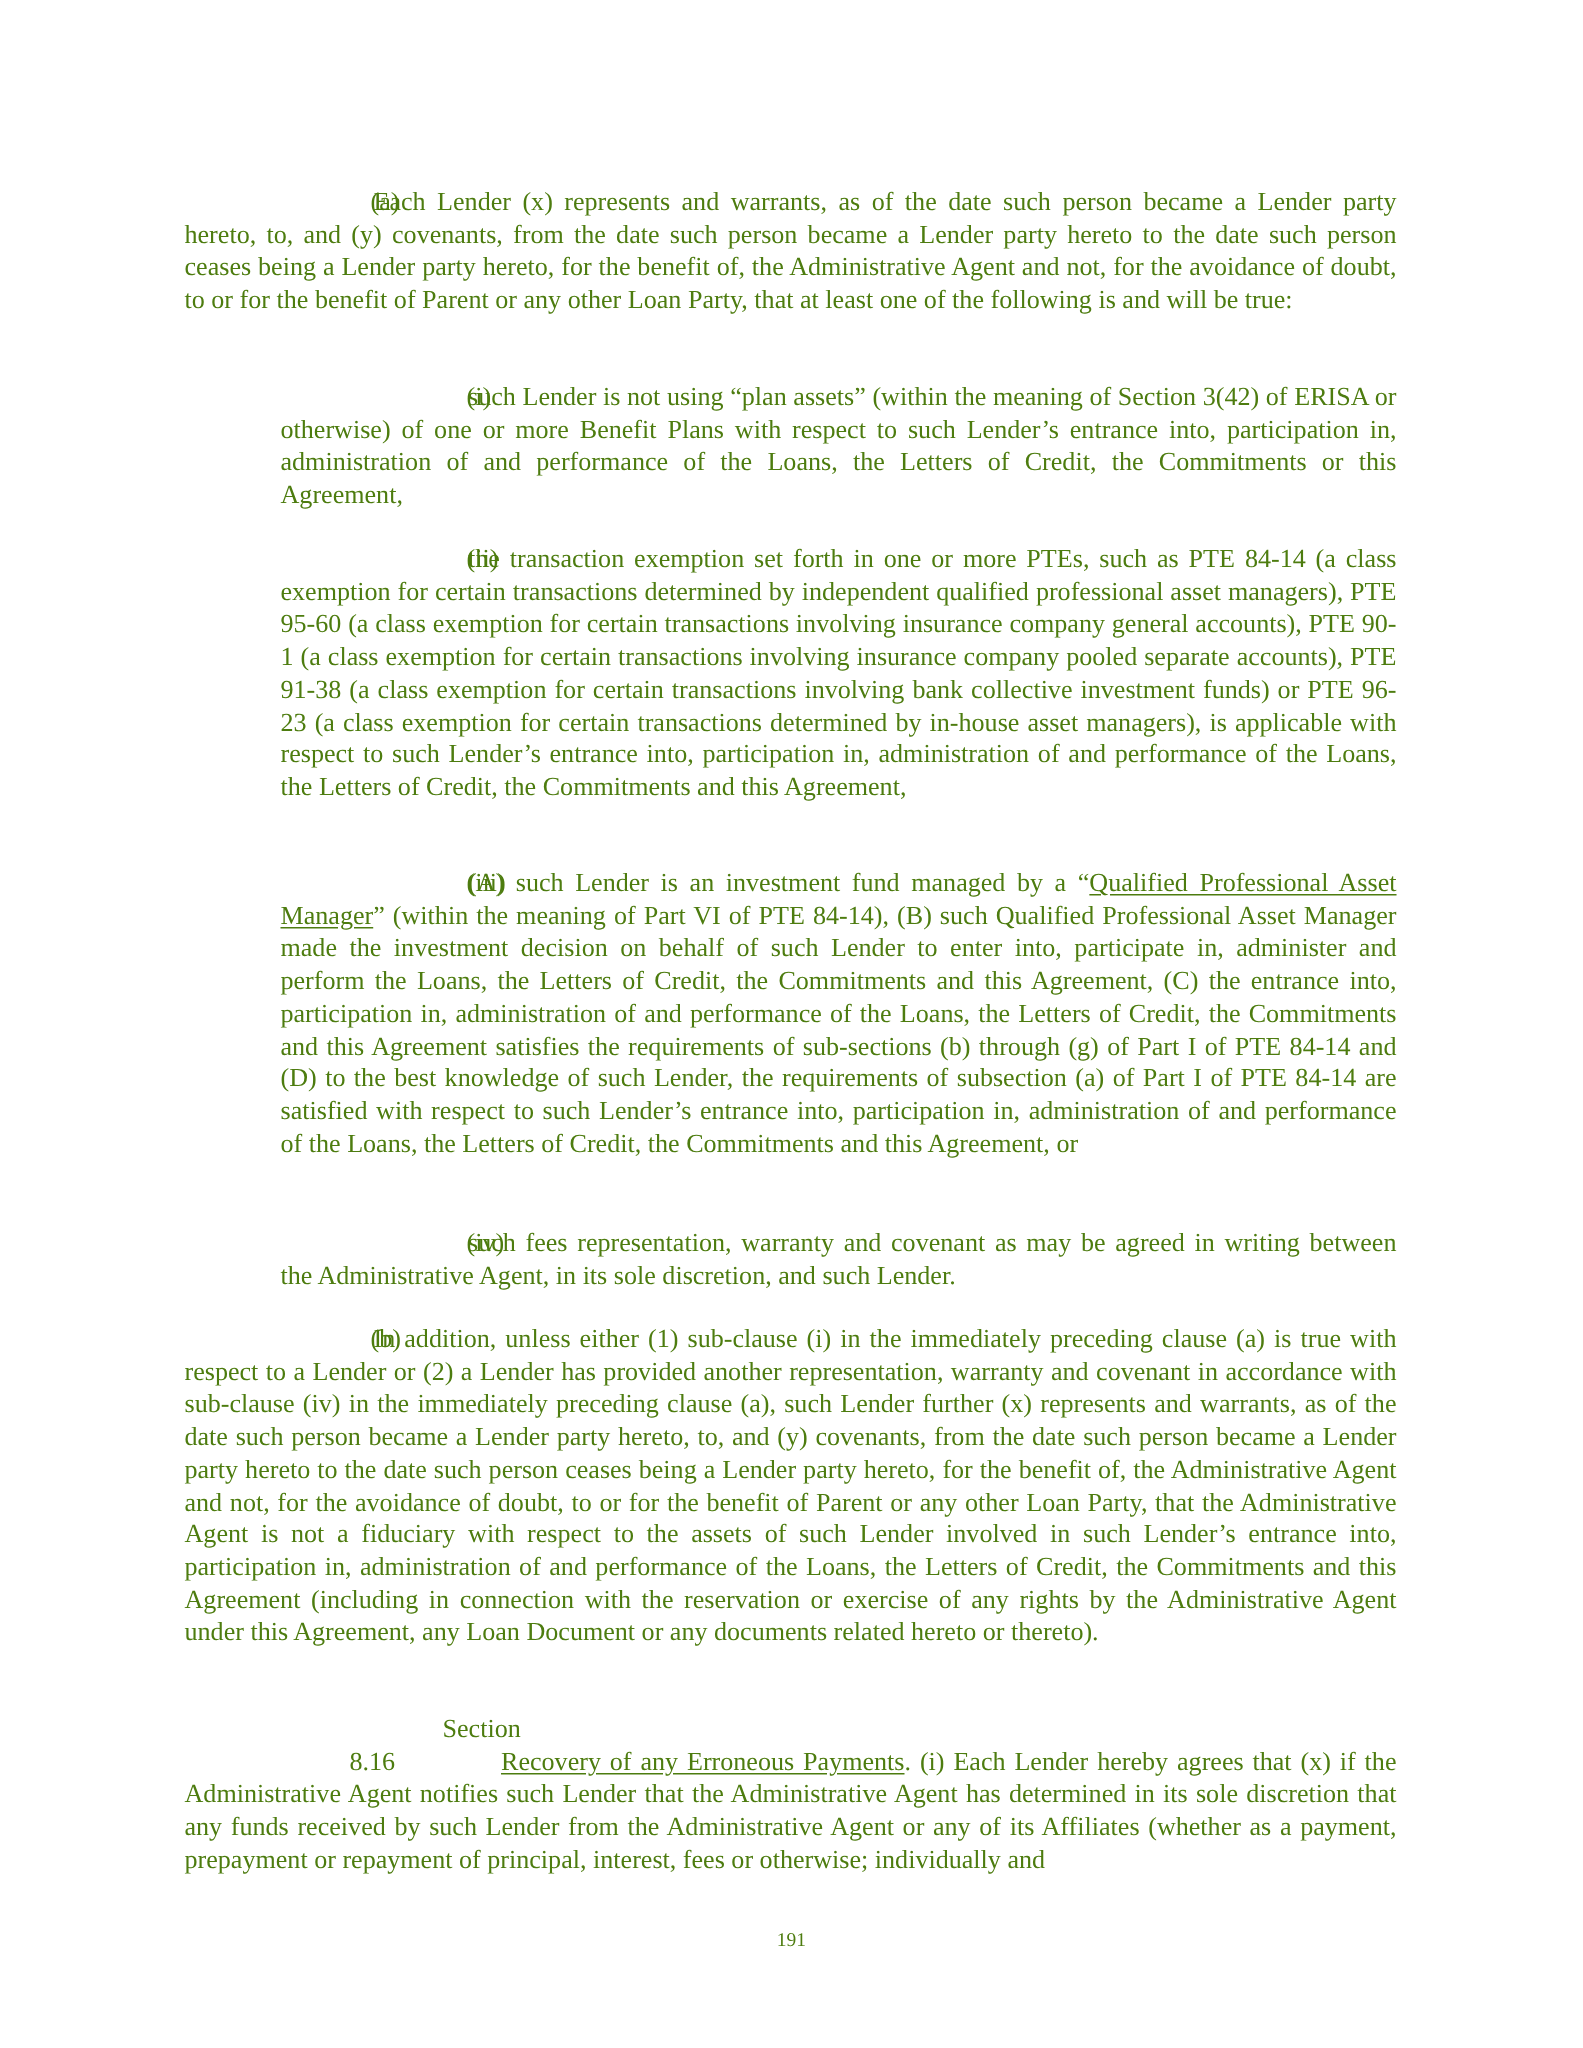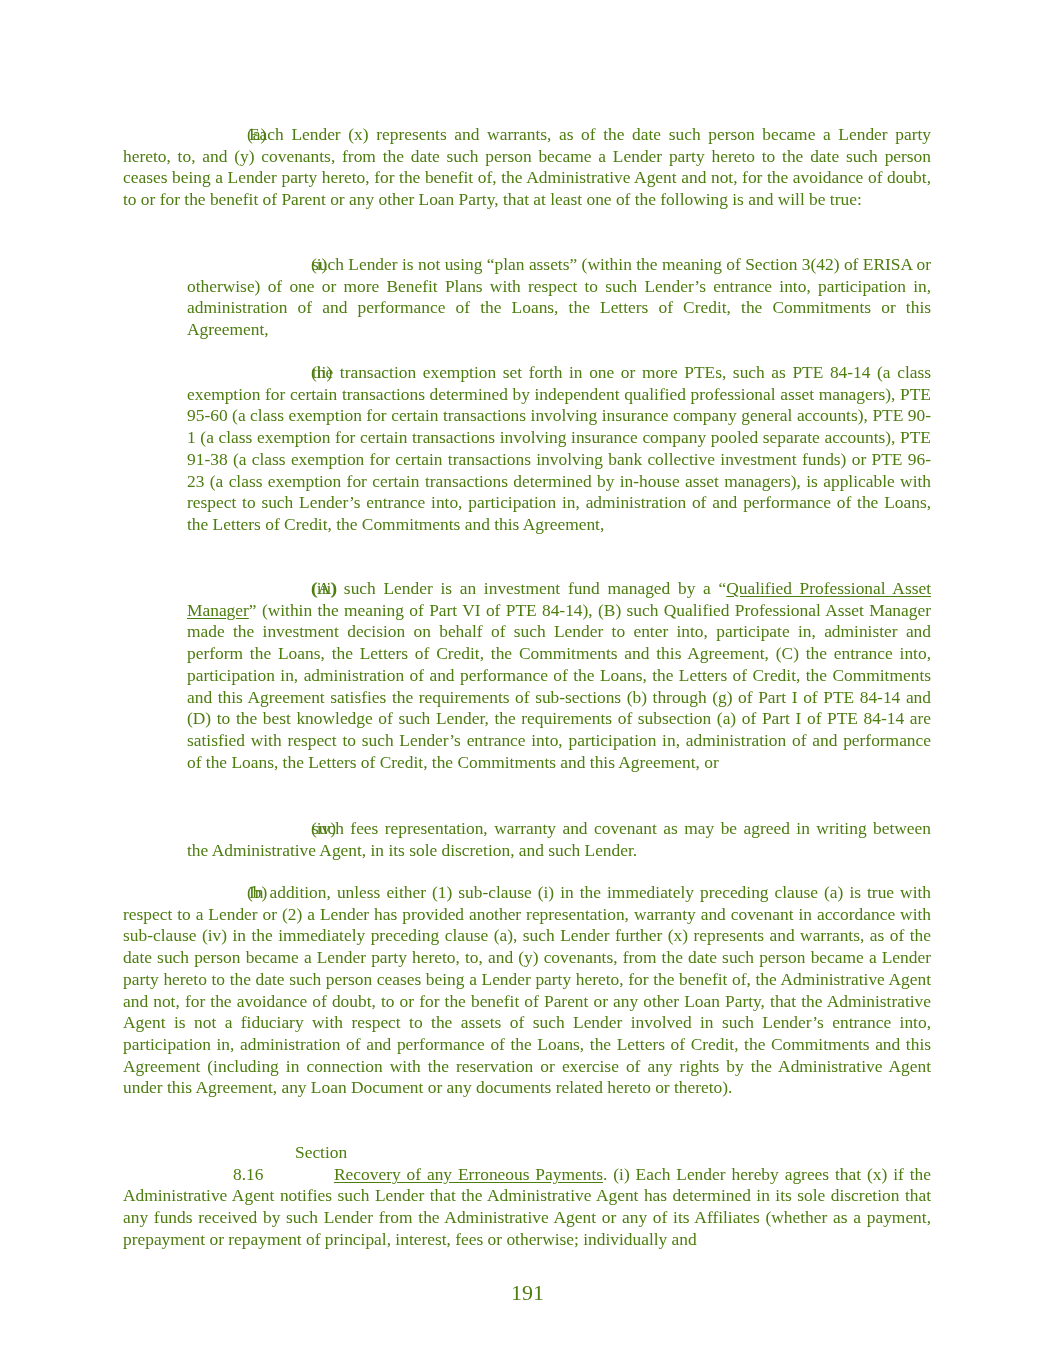--- a/index.html
+++ b/index.html
@@ -19,21 +19,21 @@
   .full { left: 123px; width: 808px; }
   .indent { left: 187px; width: 744px; }
   .first { text-indent: 62px; }
   .label { display: inline-block; }
   .lbl-a { width: 64px; }
   .lbl-sub { width: 63px; }
   .sec-num { width: 101px; margin-left: 48px; }
   u { text-decoration: underline; text-underline-offset: 2px; }
   .page-number {
     position: absolute; left: 0; width: 1055px; top: 1282px;
-    text-align: center; font-size: 22px;
+    text-align: center; font-size: 13px;
   }
 </style>
 </head>
 <body>
 
 <div class="page">
 
   <p class="para full first" style="top:124px;"><span class="label lbl-a">(a)</span><span>Each Lender (x) represents and warrants, as of the date such person became a Lender party hereto, to, and (y) covenants, from the date such person became a Lender party hereto to the date such person ceases being a Lender party hereto, for the benefit of, the Administrative Agent and not, for the avoidance of doubt, to or for the benefit of Parent or any other Loan Party, that at least one of the following is and will be true:</span></p>
 
   <p class="para indent first" style="top:254px;"><span class="label lbl-sub">(i)</span><span>such Lender is not using “plan assets” (within the meaning of Section 3(42) of ERISA or otherwise) of one or more Benefit Plans with respect to such Lender’s entrance into, participation in, administration of and performance of the Loans, the Letters of Credit, the Commitments or this Agreement,</span></p>

